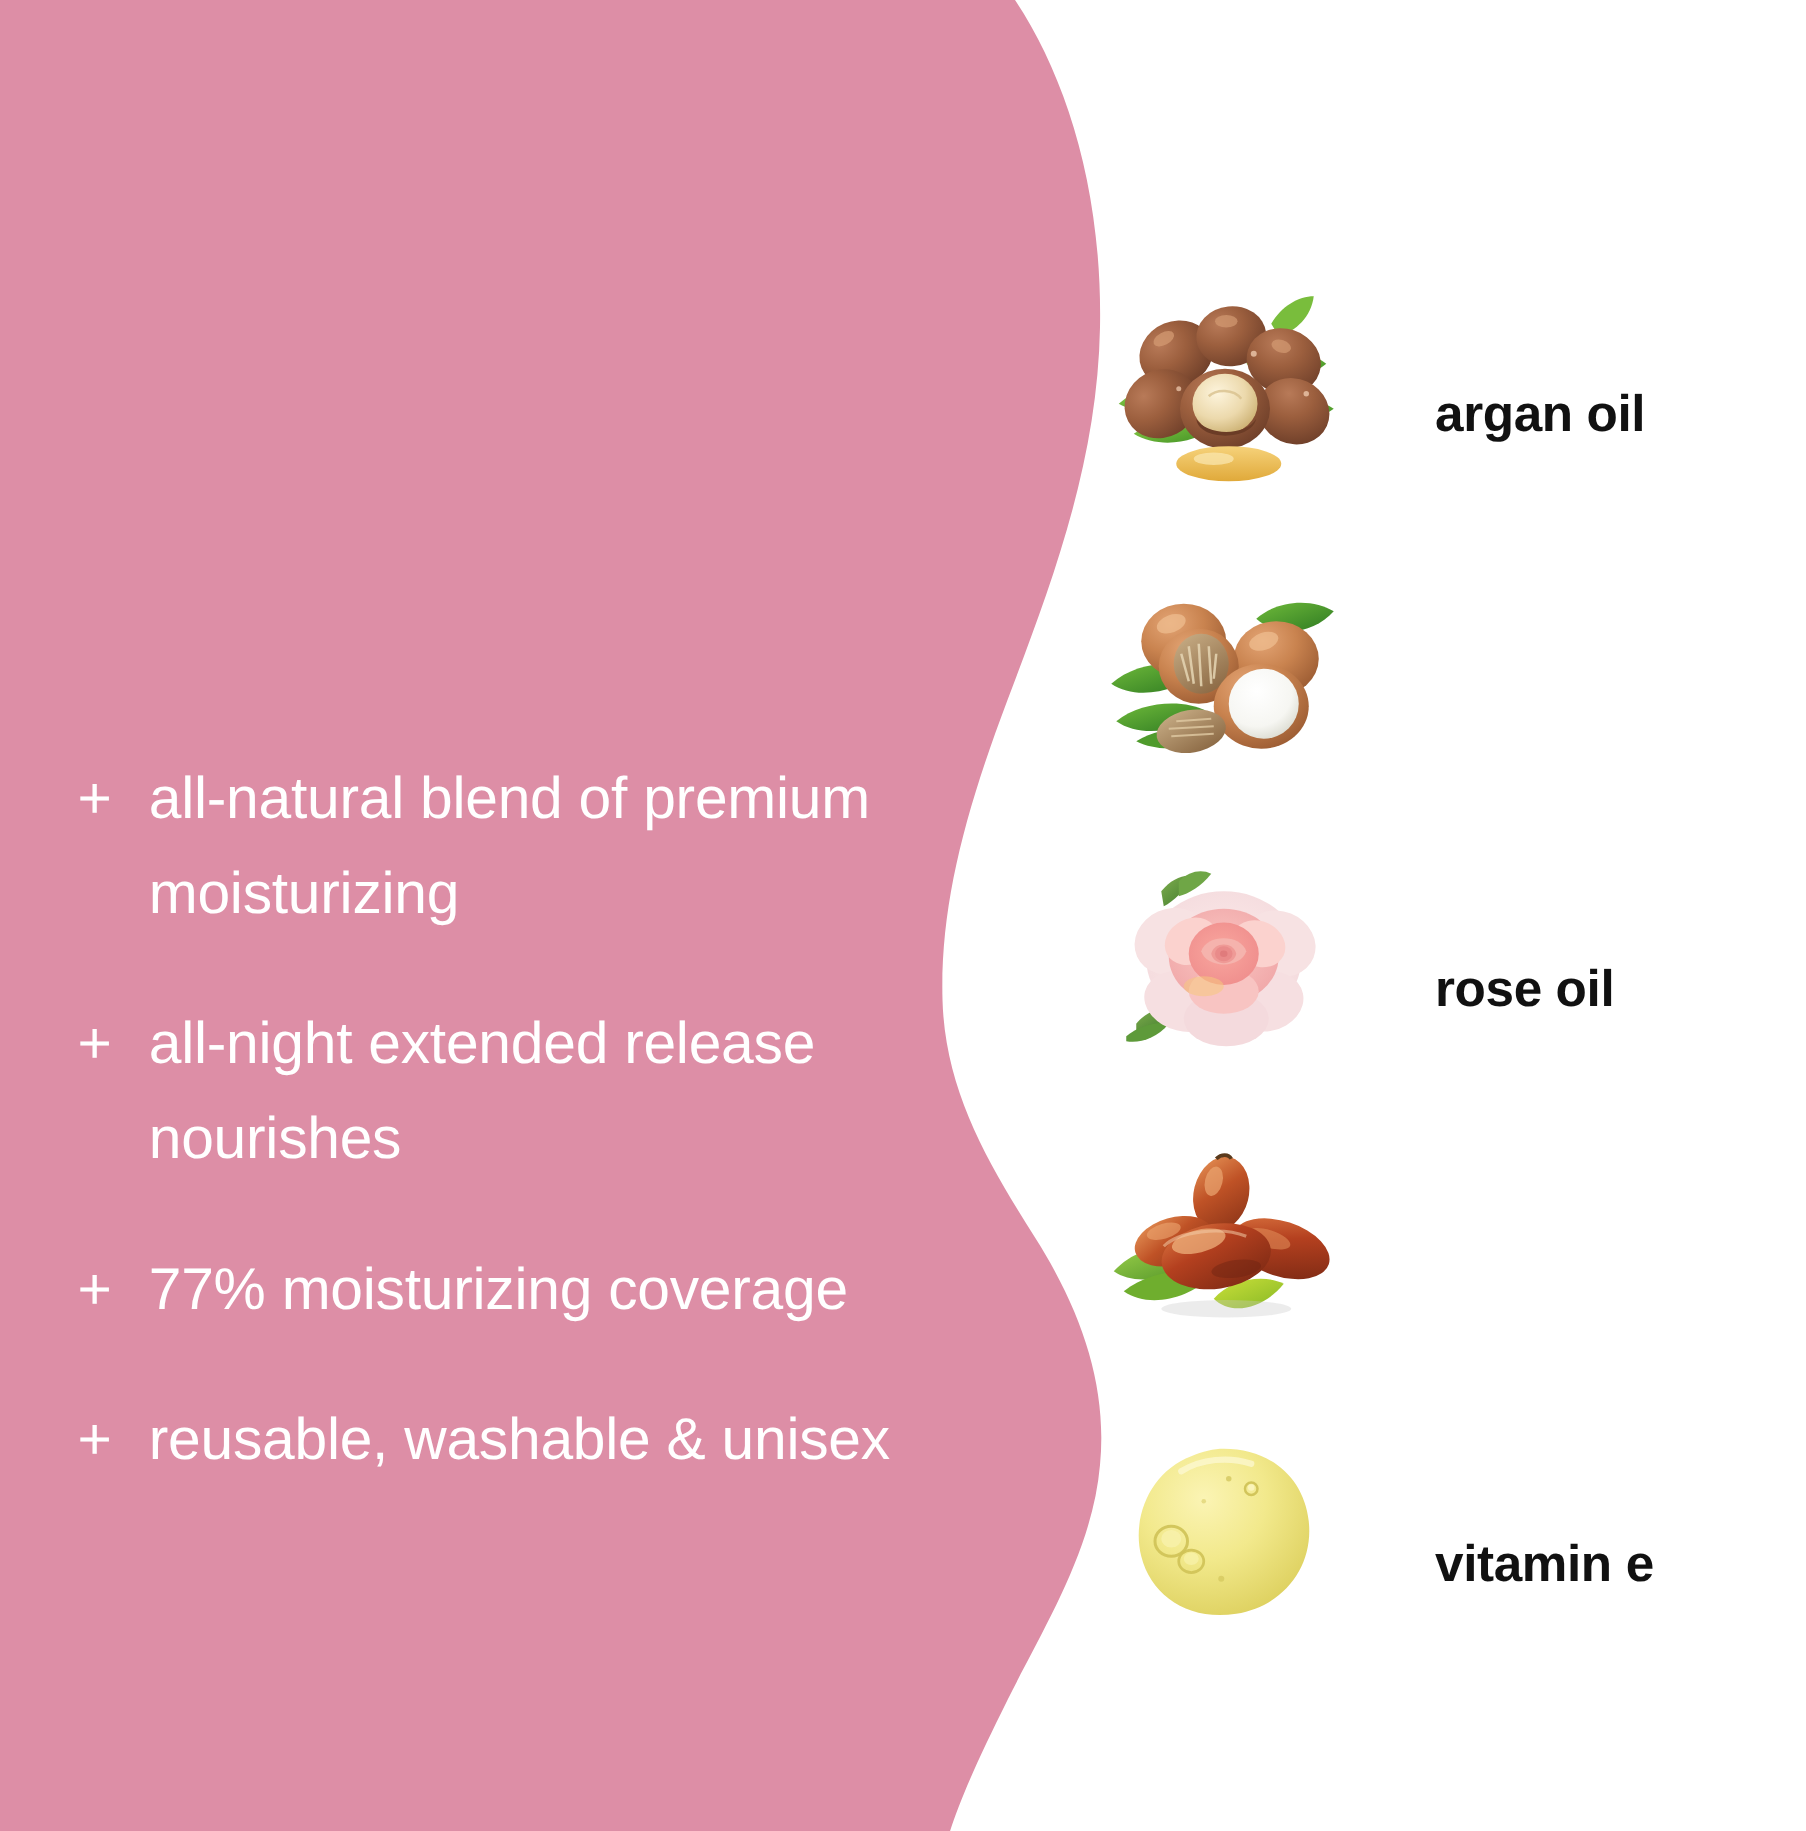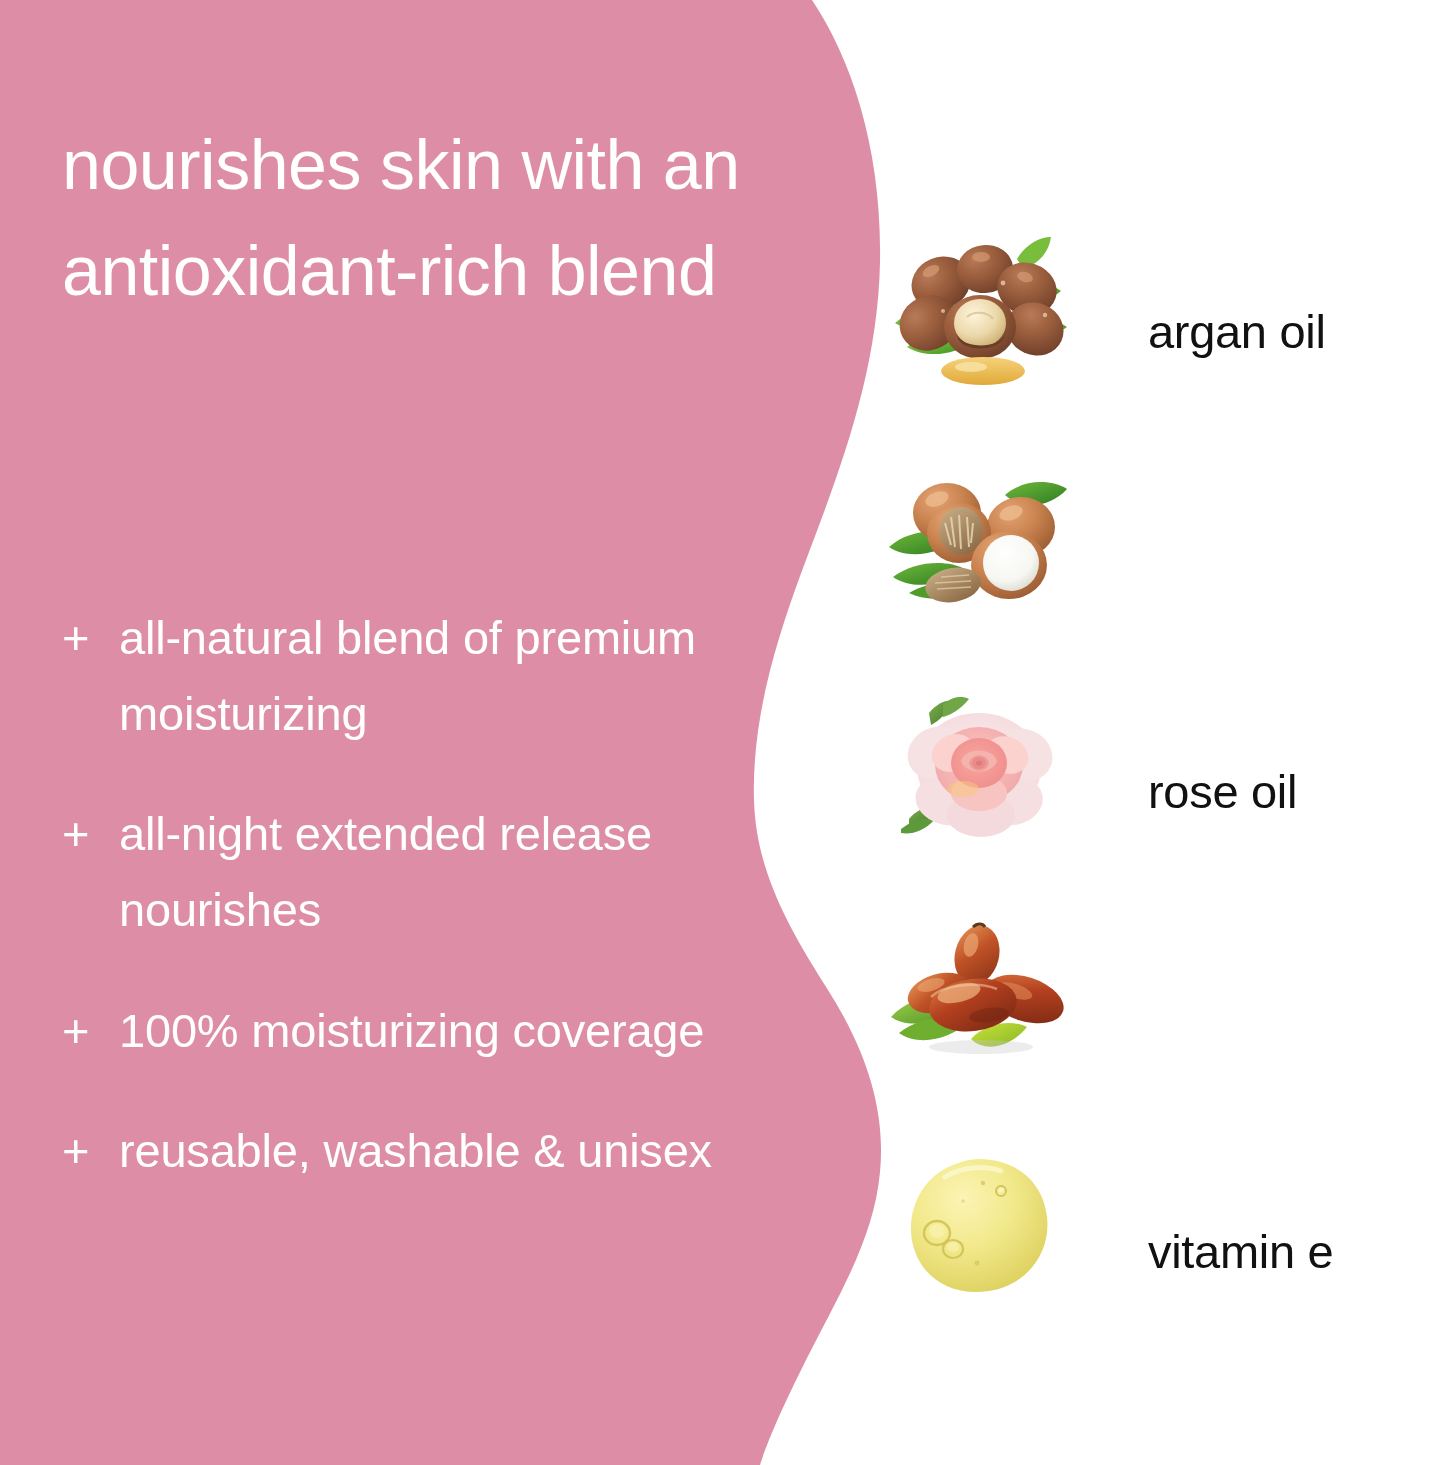--- a/index.html
+++ b/index.html
@@ -57,22 +57,22 @@
   }
   .ing-thumb{
     width:200px;height:180px;
     flex:0 0 200px;
     display:flex;align-items:center;justify-content:center;
   }
   .ing-thumb svg{display:block;}
   .ing-label{
     margin-left:68px;
     color:#111111;
-    font-size:47px;
-    font-weight:400;
+    font-size:41px;
+    font-weight:700;
     letter-spacing:-0.3px;
     white-space:nowrap;
     margin-top:40px;
   }
 </style>
 </head>
 <body>
 
 <div id="page">
 
@@ -85,37 +85,36 @@
            C756,872 790,930 828,990
            C866,1050 886,1110 880,1172
            C874,1240 836,1300 806,1360
            C782,1408 768,1440 760,1465
            L0,1465 Z"></path>
     </svg>
   </div>
 
   <div id="left-col">
 
-    <div id="headline">nourishes skin with an antioxidant-rich blend</div>
 
     <div id="benefits">
 
       <div class="benefit">
         <span class="plus">+</span>
         <span class="btext">all-natural blend of premium moisturizing</span>
       </div>
 
       <div class="benefit">
         <span class="plus">+</span>
         <span class="btext">all-night extended release nourishes</span>
       </div>
 
       <div class="benefit">
         <span class="plus">+</span>
-        <span class="btext">100% moisturizing coverage</span>
+        <span class="btext">77% moisturizing coverage</span>
       </div>
 
       <div class="benefit">
         <span class="plus">+</span>
         <span class="btext">reusable, washable &amp; unisex</span>
       </div>
 
     </div>
   </div>
 

